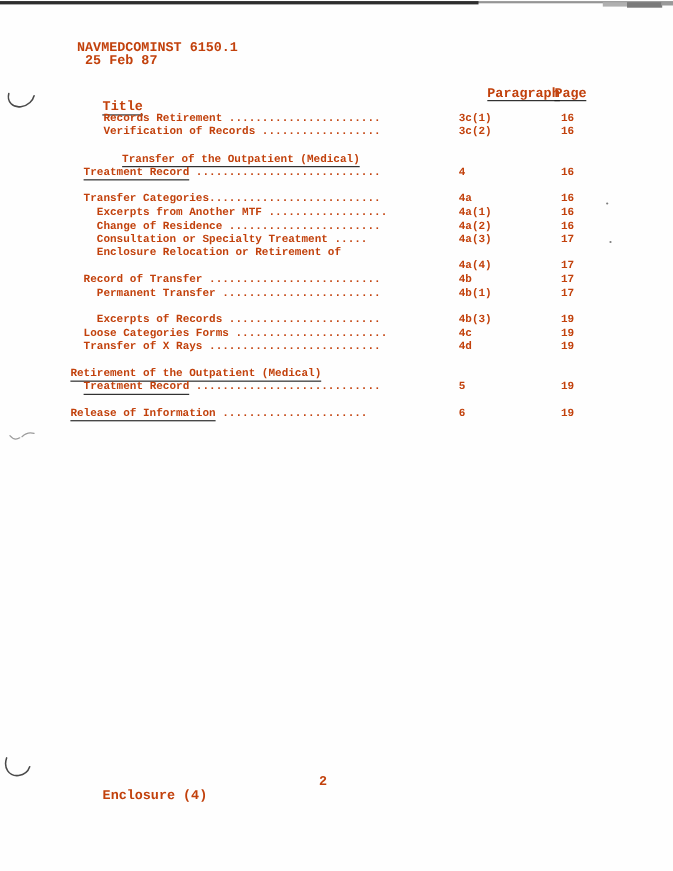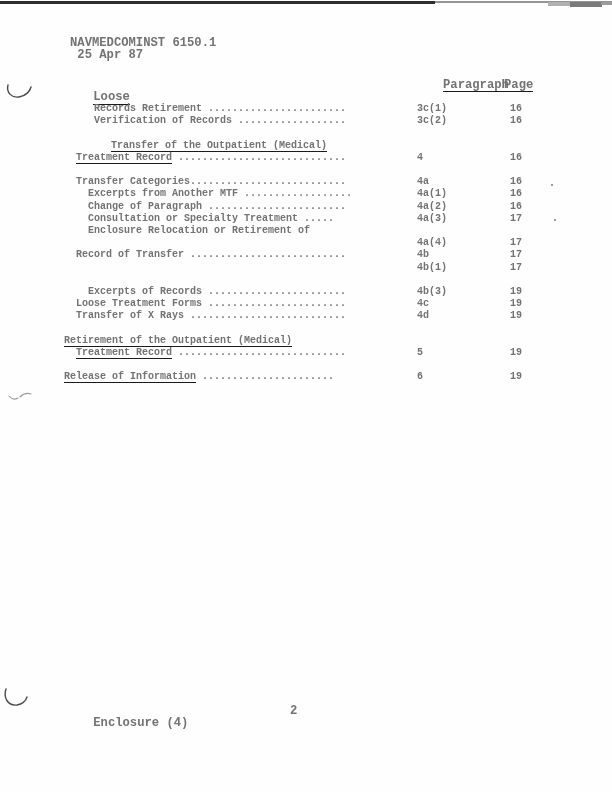--- a/index.html
+++ b/index.html
@@ -4,21 +4,21 @@
 <style>
   html, body { margin: 0; padding: 0; background: #ffffff; }
   .page {
     position: relative;
     width: 612px;
     height: 792px;
     background: #fefefe;
     overflow: hidden;
     font-family: "Liberation Mono", "DejaVu Sans Mono", monospace;
     font-weight: 700;
-    color: #737373;
+    color: #c2410c;
     outline: 1px solid #e4e4e4;
   }
   .line {
     position: absolute;
     white-space: pre;
     font-size: 12.2px;
     line-height: 12.4px;
     height: 12.4px;
   }
   .u { border-bottom: 1.3px solid #1b1b1b; }
@@ -70,45 +70,45 @@
     <path d="M14 9 q 5 -5 11 -3" fill="none" stroke="#9c9c9c" stroke-width="1.1" stroke-linecap="round"></path>
   </svg>
   <svg class="pen-mark" style="left:2px; top:686px;" width="30" height="24" viewBox="0 0 30 24">
     <path d="M4 3 C 1 12, 6 20, 15 19 C 21 18, 24 14, 25 11" fill="none" stroke="#4a4a4a" stroke-width="1.4" stroke-linecap="round"></path>
   </svg>
 
   <div class="speck" style="left:551px; top:184px;"></div>
   <div class="speck" style="left:554px; top:219px;"></div>
 
   <div class="line doc-header">NAVMEDCOMINST 6150.1</div>
-  <div class="line doc-header-2"> 25 Apr 87</div>
+  <div class="line doc-header-2"> 25 Feb 87</div>
 
   <div class="line colhead">
-    <span class="u">Loose</span>
+    <span class="u">Title</span>
     <span class="u para-h">Paragraph</span>
     <span class="u page-h">Page</span>
   </div>
 
   <div class="toc">
       <div class="toc-line" style="top: 0px;"><span>     <span>Records Retirement</span> .......................</span><span class="col-para">3c(1)</span><span class="col-page">16</span></div>
       <div class="toc-line" style="top: 12.2px;"><span>     <span>Verification of Records</span> ..................</span><span class="col-para">3c(2)</span><span class="col-page">16</span></div>
       <div class="toc-line" style="top: 24.4px;"></div>
       <div class="toc-line" style="top: 36.6px; margin-left: 47px;"><span><span class="u">Transfer of the Outpatient (Medical)</span></span></div>
       <div class="toc-line" style="top: 48.8px;"><span>  <span class="u">Treatment Record</span> ............................</span><span class="col-para">4</span><span class="col-page">16</span></div>
       <div class="toc-line" style="top: 61px;"></div>
       <div class="toc-line" style="top: 73.2px;"><span>  <span>Transfer Categories</span>..........................</span><span class="col-para">4a</span><span class="col-page">16</span></div>
       <div class="toc-line" style="top: 85.4px;"><span>    <span>Excerpts from Another MTF</span> ..................</span><span class="col-para">4a(1)</span><span class="col-page">16</span></div>
-      <div class="toc-line" style="top: 97.6px;"><span>    <span>Change of Paragraph</span> .......................</span><span class="col-para">4a(2)</span><span class="col-page">16</span></div>
+      <div class="toc-line" style="top: 97.6px;"><span>    <span>Change of Residence</span> .......................</span><span class="col-para">4a(2)</span><span class="col-page">16</span></div>
       <div class="toc-line" style="top: 109.8px;"><span>    <span>Consultation or Specialty Treatment</span> .....</span><span class="col-para">4a(3)</span><span class="col-page">17</span></div>
       <div class="toc-line" style="top: 122px;"><span>    <span>Enclosure Relocation or Retirement of</span></span></div>
       <div class="toc-line" style="top: 134.2px;"><span class="col-para">4a(4)</span><span class="col-page">17</span></div>
       <div class="toc-line" style="top: 146.4px;"><span>  <span>Record of Transfer</span> ..........................</span><span class="col-para">4b</span><span class="col-page">17</span></div>
-      <div class="toc-line" style="top: 158.6px;"><span class="col-para">4b(1)</span><span class="col-page">17</span></div>
+      <div class="toc-line" style="top: 158.6px;"><span>    <span>Permanent Transfer</span> ........................</span><span class="col-para">4b(1)</span><span class="col-page">17</span></div>
       <div class="toc-line" style="top: 183px;"><span>    <span>Excerpts of Records</span> .......................</span><span class="col-para">4b(3)</span><span class="col-page">19</span></div>
-      <div class="toc-line" style="top: 195.2px;"><span>  <span>Loose Treatment Forms</span> .......................</span><span class="col-para">4c</span><span class="col-page">19</span></div>
+      <div class="toc-line" style="top: 195.2px;"><span>  <span>Loose Categories Forms</span> .......................</span><span class="col-para">4c</span><span class="col-page">19</span></div>
       <div class="toc-line" style="top: 207.4px;"><span>  <span>Transfer of X Rays</span> ..........................</span><span class="col-para">4d</span><span class="col-page">19</span></div>
       <div class="toc-line" style="top: 219.6px;"></div>
       <div class="toc-line" style="top: 231.8px;"><span><span class="u">Retirement of the Outpatient (Medical)</span></span></div>
       <div class="toc-line" style="top: 244px;"><span>  <span class="u">Treatment Record</span> ............................</span><span class="col-para">5</span><span class="col-page">19</span></div>
       <div class="toc-line" style="top: 256.2px;"></div>
       <div class="toc-line" style="top: 268.4px;"><span><span class="u">Release of Information</span> ......................</span><span class="col-para">6</span><span class="col-page">19</span></div>
     </div>
 
   <div class="line doc-footer">
     <span>Enclosure (4)</span>

